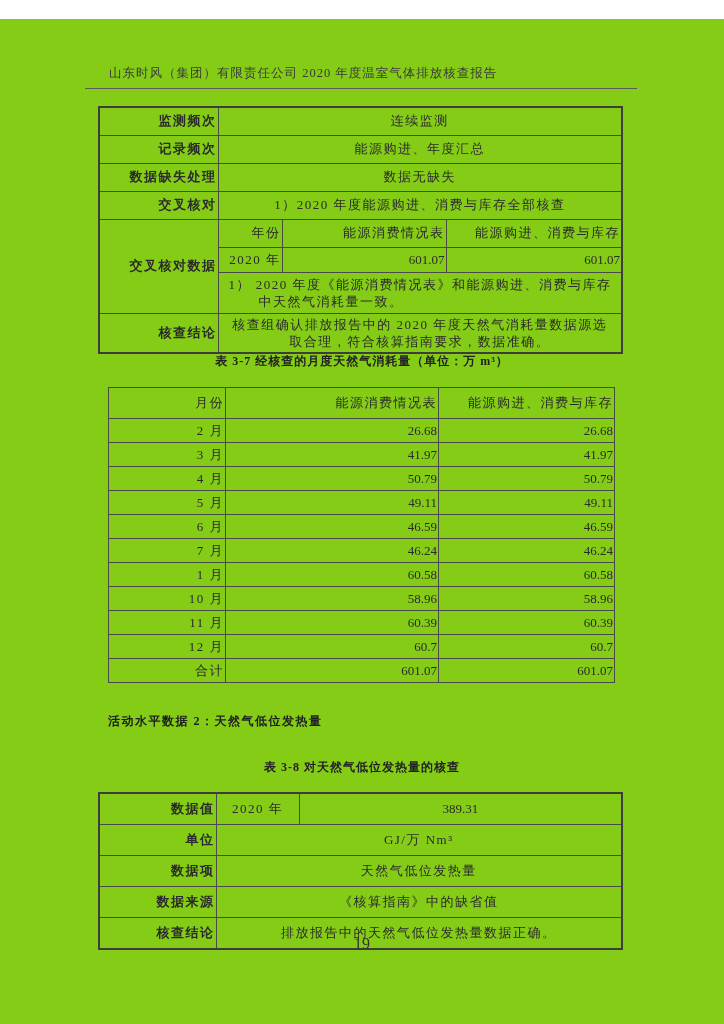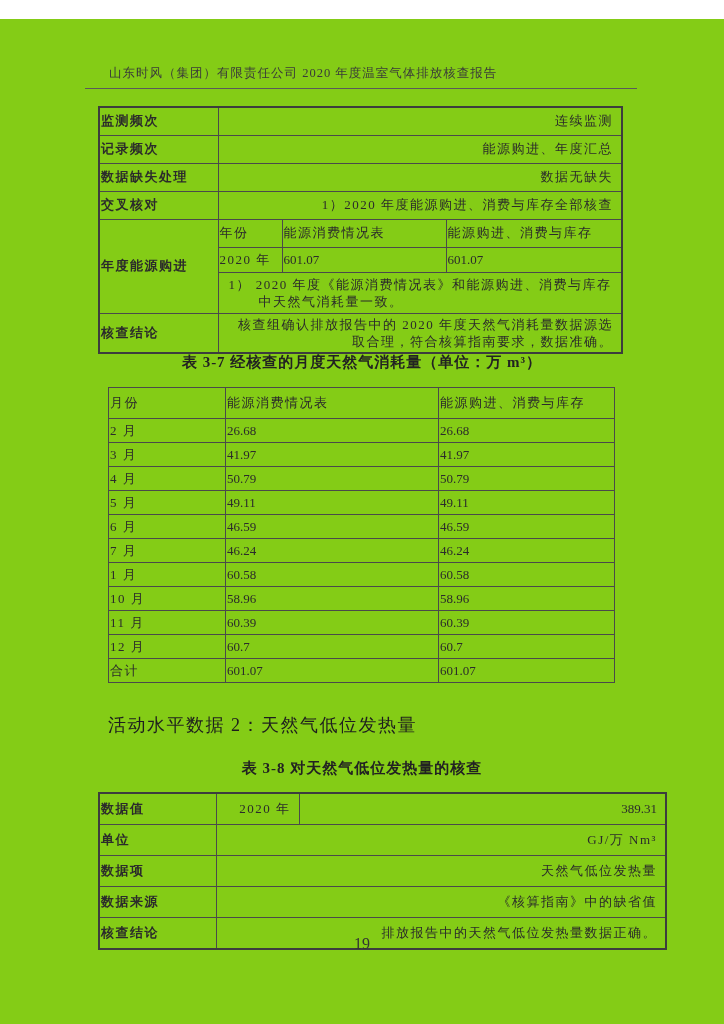--- a/index.html
+++ b/index.html
@@ -11,52 +11,52 @@
   
   .doc-header {
     position:absolute; left:85px; top:46px; width:528px;
     font-size:12.5px; letter-spacing:1px; color:#3a3a3a;
     padding:0 0 6px 24px; border-bottom:1.5px solid #5a5a5a;
     white-space:nowrap;
   }
   
   table { border-collapse:collapse; table-layout:fixed; }
   td { border:1px solid #4a4a4a; font-size:13px; vertical-align:middle; overflow:hidden; }
-  .lbl { font-weight:bold; text-align:left; letter-spacing:1.5px; }
-  .val { text-align:right; padding:2px 8px; letter-spacing:1.5px; }
-  .ctr { text-align:left; letter-spacing:1.5px; }
+  .lbl { font-weight:bold; text-align:right; letter-spacing:1.5px; }
+  .val { text-align:center; padding:2px 8px; letter-spacing:1.5px; }
+  .ctr { text-align:right; letter-spacing:1.5px; }
   .num { letter-spacing:0; }
   .note {
     text-align:left; padding:3px 6px 3px 40px; text-indent:-30px;
     letter-spacing:1.5px; line-height:17px;
   }
   
   .t1 { position:absolute; left:98px; top:87px; width:525px; border:2px solid #3d3d3d; }
   .t1 .r-std   { height:28px; }
   .t1 .r-sub   { height:28px; }
   .t1 .r-val   { height:25px; }
   .t1 .r-note  { height:34px; }
   .t1 .r-concl { height:38px; }
   .t1 .wrap2 { line-height:17px; }
   
   .t7-title, .t8-title {
     position:absolute; left:0; width:724px; text-align:center;
-    font-size:15px; font-weight:bold; letter-spacing:1px; color:#222;
+    font-size:12px; font-weight:bold; letter-spacing:1px; color:#222;
   }
   .t7-title { top:334px; }
   .t7 { position:absolute; left:108px; top:368px; width:507px; border:1.5px solid #3d3d3d; }
   .t7 .hrow td { height:28px; }
   .t7 td { height:21px; }
   
   .sec-heading {
     position:absolute; left:108px; top:694px;
-    font-size:18px; font-weight:normal; letter-spacing:1.5px; color:#1e1e1e;
+    font-size:12px; font-weight:bold; letter-spacing:1.5px; color:#1e1e1e;
   }
   .t8-title { top:740px; }
-  .t8 { position:absolute; left:98px; top:773px; width:569px; border:2px solid #3d3d3d; }
+  .t8 { position:absolute; left:98px; top:773px; width:525px; border:2px solid #3d3d3d; }
   .t8 td { height:26px; }
   
   .page-number {
     position:absolute; left:0; top:916px; width:724px; text-align:center;
     font-size:16px; color:#333;
   }
 </style>
 </head>
 <body>
 
@@ -82,21 +82,21 @@
     </tr>
     <tr class="r-std">
       <td class="lbl">数据缺失处理</td>
       <td class="val" colspan="3">数据无缺失</td>
     </tr>
     <tr class="r-std">
       <td class="lbl">交叉核对</td>
       <td class="val" colspan="3">1）2020 年度能源购进、消费与库存全部核查</td>
     </tr>
     <tr class="r-sub">
-      <td class="lbl" rowspan="3">年度能源购进</td>
+      <td class="lbl" rowspan="3">交叉核对数据</td>
       <td class="ctr">年份</td>
       <td class="ctr">能源消费情况表</td>
       <td class="ctr">能源购进、消费与库存</td>
     </tr>
     <tr class="r-val">
       <td class="ctr">2020 年</td>
       <td class="ctr num">601.07</td>
       <td class="ctr num">601.07</td>
     </tr>
     <tr class="r-note">

